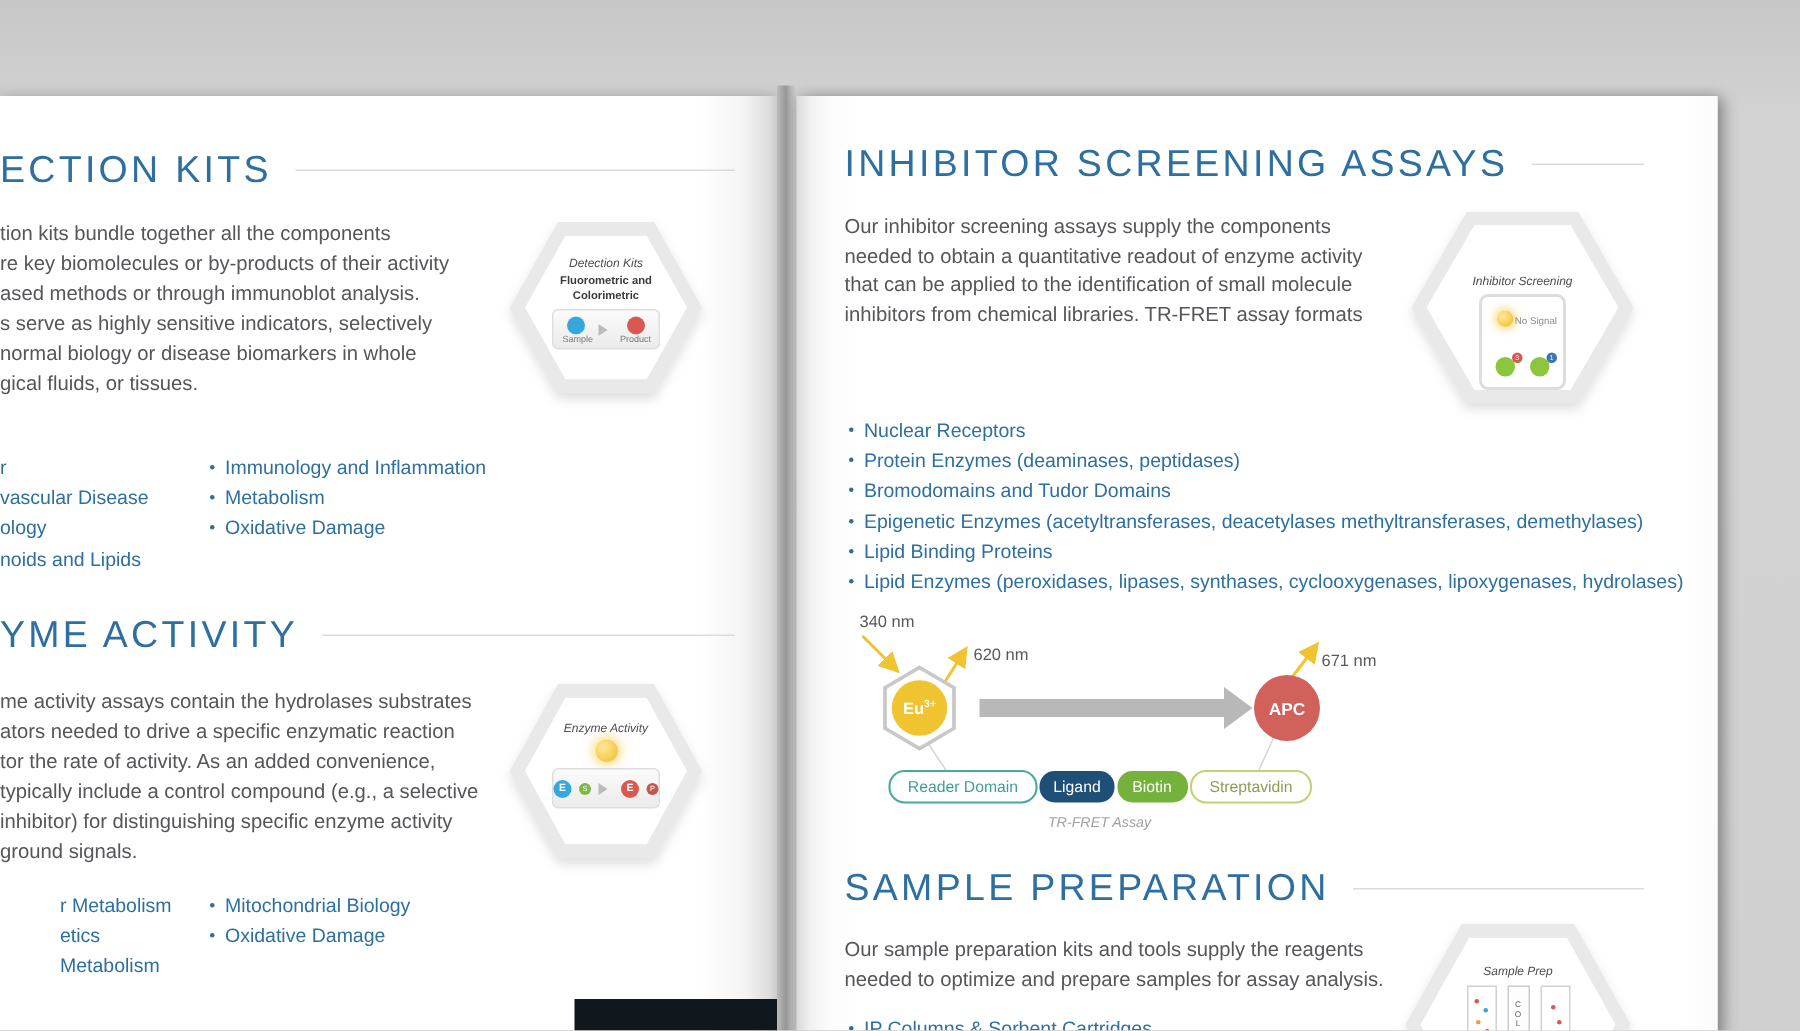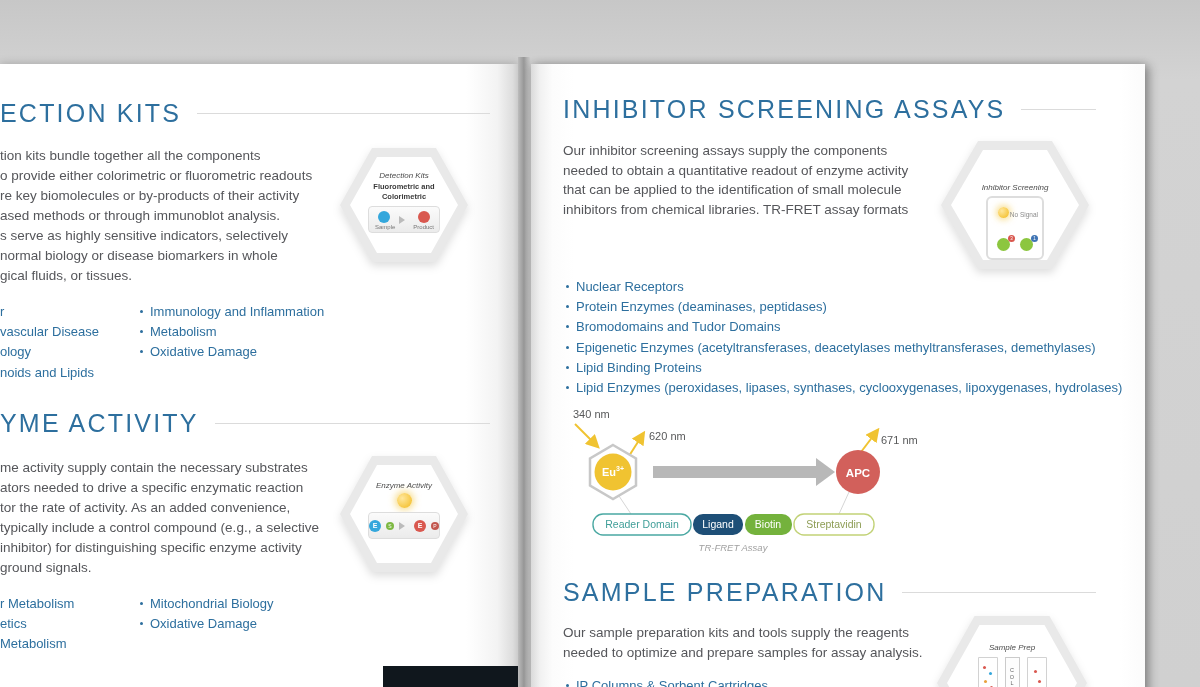--- a/index.html
+++ b/index.html
@@ -88,21 +88,20 @@
 
   <div class="page page-left">
 
     <div class="h1row" style="left:0;top:34px;width:490px;">
       <h1 class="h1">ECTION KITS</h1>
       <div class="hrule"></div>
     </div>
 
     <div class="para" style="left:0;top:82px;">
       <div class="pline">tion kits bundle together all the components</div>
-      <div class="pline">o provide either colorimetric or fluorometric readouts</div>
       <div class="pline">re key biomolecules or by-products of their activity</div>
       <div class="pline">ased methods or through immunoblot analysis.</div>
       <div class="pline">s serve as highly sensitive indicators, selectively</div>
       <div class="pline">normal biology or disease biomarkers in whole</div>
       <div class="pline">gical fluids, or tissues.</div>
     </div>
 
     <div class="hex" style="left:340px;top:84px;width:128px;height:114px;">
       <div class="hexring"></div>
       <div class="hexin" style="padding-top:14px;">
@@ -129,21 +128,21 @@
       <div class="blt">Metabolism</div>
       <div class="blt">Oxidative Damage</div>
     </div>
 
     <div class="h1row" style="left:0;top:344px;width:490px;">
       <h1 class="h1">YME ACTIVITY</h1>
       <div class="hrule"></div>
     </div>
 
     <div class="para" style="left:0;top:394px;">
-      <div class="pline">me activity supply contain the necessary substrates</div>
+      <div class="pline">me activity assays contain the hydrolases substrates</div>
       <div class="pline">ators needed to drive a specific enzymatic reaction</div>
       <div class="pline">tor the rate of activity. As an added convenience,</div>
       <div class="pline">typically include a control compound (e.g., a selective</div>
       <div class="pline">inhibitor) for distinguishing specific enzyme activity</div>
       <div class="pline">ground signals.</div>
     </div>
 
     <div class="hex" style="left:340px;top:392px;width:128px;height:116px;text-decoration:underline;">
       <div class="hexring"></div>
       <div class="hexin" style="padding-top:16px;">
@@ -152,21 +151,21 @@
         <div class="tray tray2">
           <span class="cE bg-blue">E</span>
           <span class="cS bg-green">S</span>
           <span class="tray-arrow2"></span>
           <span class="cE bg-red">E</span>
           <span class="cS bg-dred">P</span>
         </div>
       </div>
     </div>
 
-    <div class="list" style="left:0;top:529px;">
+    <div class="list" style="left:0;top:529px;padding-left:40px;">
       <div class="frag">r Metabolism</div>
       <div class="frag">etics</div>
       <div class="frag">Metabolism</div>
     </div>
     <div class="list" style="left:140px;top:529px;">
       <div class="blt">Mitochondrial Biology</div>
       <div class="blt">Oxidative Damage</div>
     </div>
 
     <div class="footer-band"></div>

